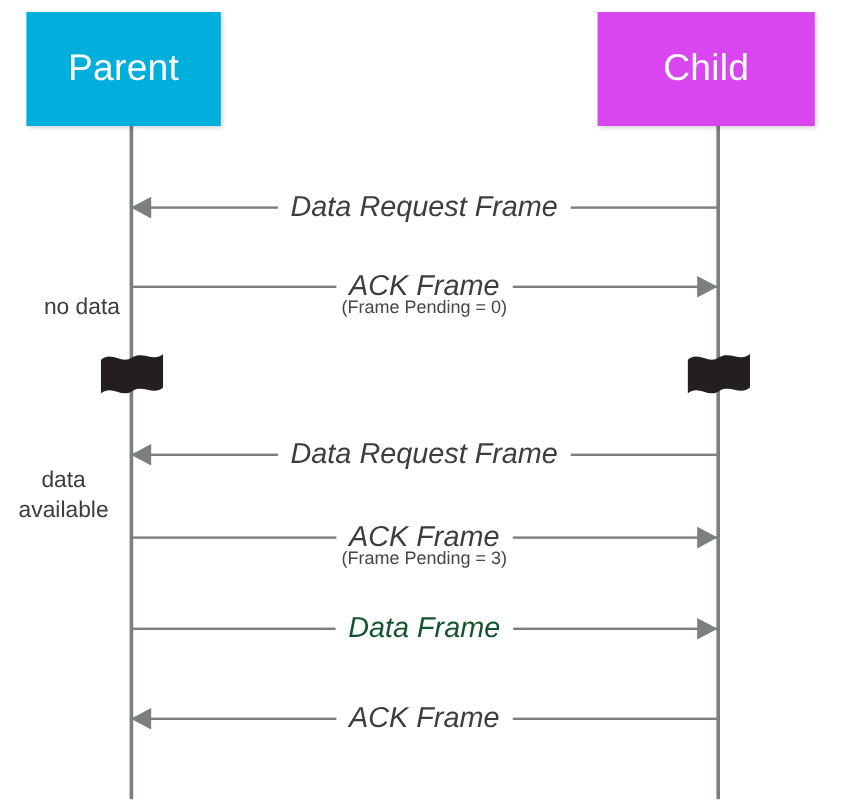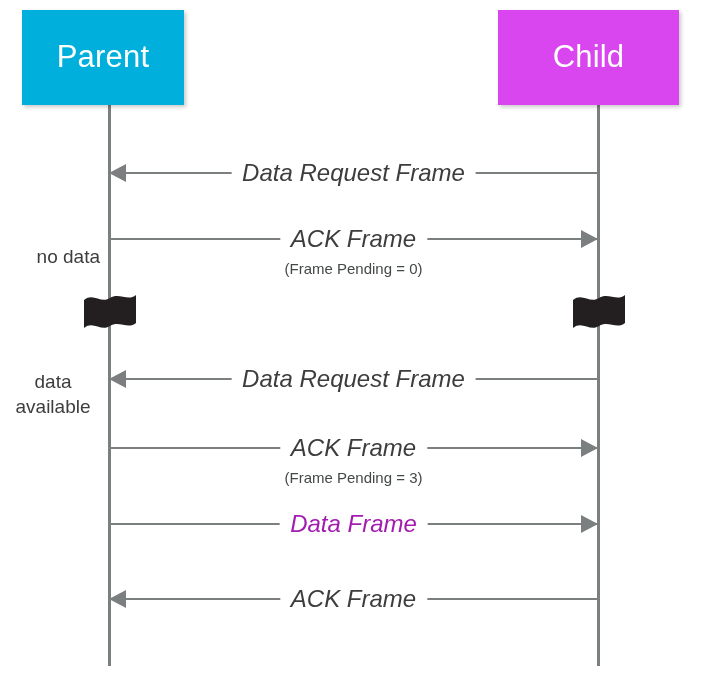--- a/index.html
+++ b/index.html
@@ -92,21 +92,20 @@
     position: absolute;
     left: 50%;
     transform: translateX(-50%);
     top: 11px;
     background: #ffffff;
     padding: 0 6px;
     white-space: nowrap;
     color: #444848;
     font-size: 15px;
     line-height: 1;
-    margin-top: 12px;
   }
 
   
   .side-note {
     position: absolute;
     color: #3d3d3d;
     font-size: 19px;
     line-height: 1.32;
     text-align: center;
     white-space: pre-line;
@@ -147,29 +146,29 @@
     </div>
     <div class="message" style="left: 109px; width: 489px; top: 447px;">
       <div class="msg-line" style="background: rgb(123, 127, 128);"></div>
       <div class="msg-head right" style="border-left-color: rgb(123, 127, 128);"></div>
       <div class="msg-label" style="color: rgb(61, 61, 61);">ACK Frame</div>
       <div class="msg-sublabel">(Frame Pending = 3)</div>
     </div>
     <div class="message" style="left: 109px; width: 489px; top: 523px;">
       <div class="msg-line" style="background: rgb(123, 127, 128);"></div>
       <div class="msg-head right" style="border-left-color: rgb(123, 127, 128);"></div>
-      <div class="msg-label" style="color: #a21caf;">Data Frame</div>
+      <div class="msg-label" style="color: #14532d;">Data Frame</div>
     </div>
     <div class="message" style="left: 109px; width: 489px; top: 598px;">
       <div class="msg-line" style="background: rgb(123, 127, 128);"></div>
       <div class="msg-head left" style="border-right-color: rgb(123, 127, 128);"></div>
       <div class="msg-label" style="color: rgb(61, 61, 61);">ACK Frame</div>
     </div>
     <div class="side-note" style="left: 8px; top: 196px; width: 92px; text-align: right; color: rgb(61, 61, 61); margin-top: 48px;">no data</div>
-    <div class="side-note" style="left: 6px; top: 369px; width: 94px; text-align: center; color: rgb(61, 61, 61);">data
+    <div class="side-note" style="left: 6px; top: 388px; width: 94px; text-align: center; color: rgb(61, 61, 61);">data
 available</div>
     <div class="break-marker" style="left: 84px; top: 292px; width: 52px; height: 40px;"><svg width="52" height="40" viewBox="0 0 52 40" xmlns="http://www.w3.org/2000/svg">
         <path d="M0,8 C9,0 17,12 26,6 C35,0 44,10 52,3 L52,31 C44,38 35,28 26,34 C17,40 9,28 0,36 Z" fill="#231f20"></path>
       </svg></div>
     <div class="break-marker" style="left: 573px; top: 292px; width: 52px; height: 40px;"><svg width="52" height="40" viewBox="0 0 52 40" xmlns="http://www.w3.org/2000/svg">
         <path d="M0,8 C9,0 17,12 26,6 C35,0 44,10 52,3 L52,31 C44,38 35,28 26,34 C17,40 9,28 0,36 Z" fill="#231f20"></path>
       </svg></div>
   </div>
 
 </body></html>

